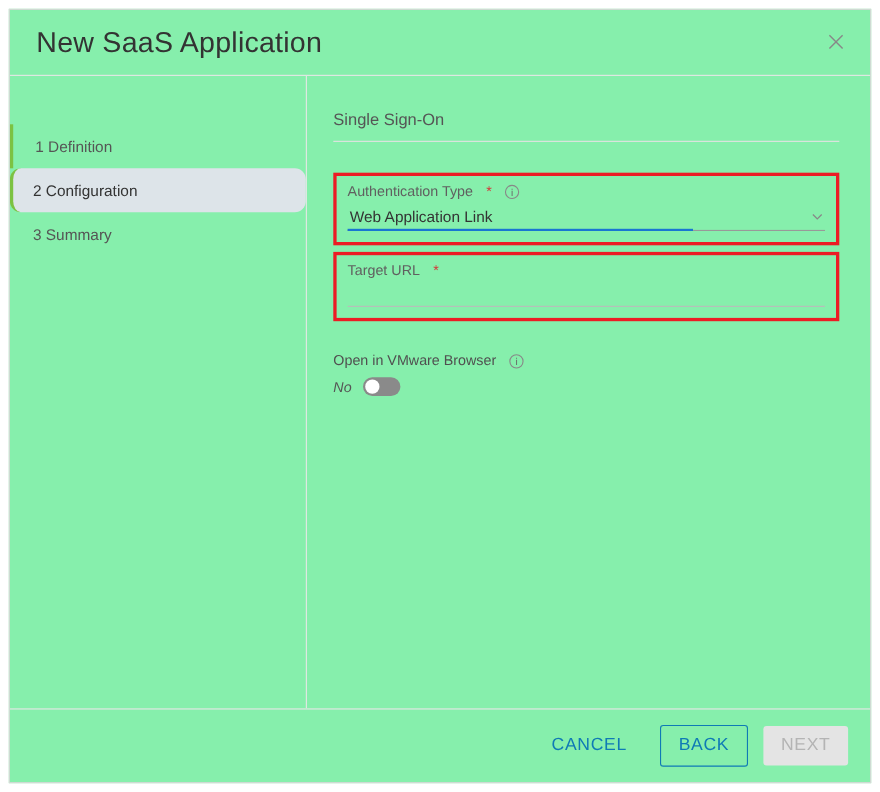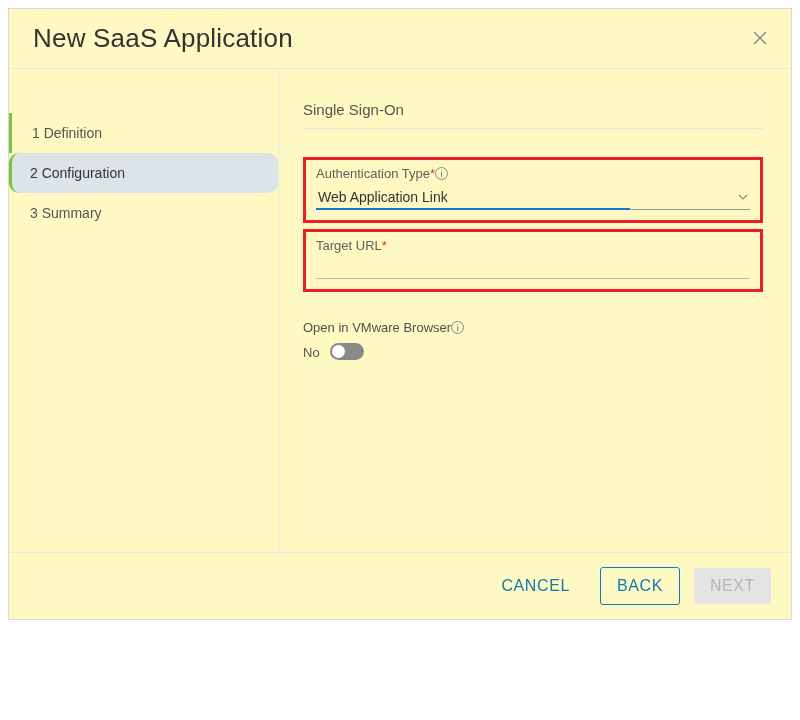--- a/index.html
+++ b/index.html
@@ -6,25 +6,25 @@
     body {
       font-family: -apple-system, BlinkMacSystemFont, "Segoe UI", Helvetica, Arial, sans-serif;
       background: #fff;
       display: flex;
       justify-content: center;
       align-items: flex-start;
       padding: 8px;
     }
     .dialog {
       width: 784px;
-      height: 612px;
+      height: 704px;
       border: 1px solid #d8d8d8;
       display: flex;
       flex-direction: column;
-      background: #fef9c3;
+      background: #86efac;
     }
     .dialog-header {
       display: flex;
       align-items: center;
       justify-content: space-between;
       padding: 14px 24px 14px 24px;
     }
     .dialog-title {
       font-size: 26px;
       font-weight: 300;
@@ -81,22 +81,22 @@
       border-bottom: 1px solid #e3e3e3;
       margin-bottom: 28px;
     }
     .field-group {
       margin-bottom: 22px;
     }
     .field-label {
       font-size: 13px;
       color: #606060;
       display: flex;
-      align-items: center;
-      gap: 0;
+      align-items: flex-end;
+      gap: 12px;
       margin-bottom: 4px;
     }
     .required-asterisk {
       color: #d23b3b;
     }
     .info-icon {
       display: inline-flex;
       align-items: center;
       justify-content: center;
       width: 13px;
@@ -135,23 +135,24 @@
       height: 22px;
       border-bottom: 1px solid #bbb;
     }
     .highlight-box {
       border: 3px solid #ec1c24;
       padding: 6px 10px 10px 10px;
       margin-bottom: 6px;
     }
     .toggle-row {
       display: flex;
-      align-items: flex-end;
+      align-items: center;
       gap: 10px;
       margin-top: 8px;
+      font-style: italic;
     }
     .toggle-label {
       font-size: 13px;
       color: #555;
     }
     .toggle {
       position: relative;
       width: 34px;
       height: 17px;
       background: #8a8a8a;

